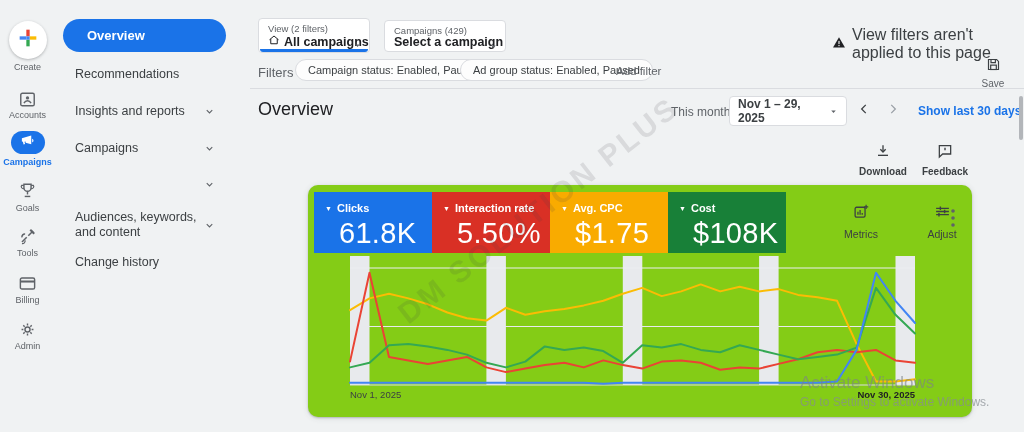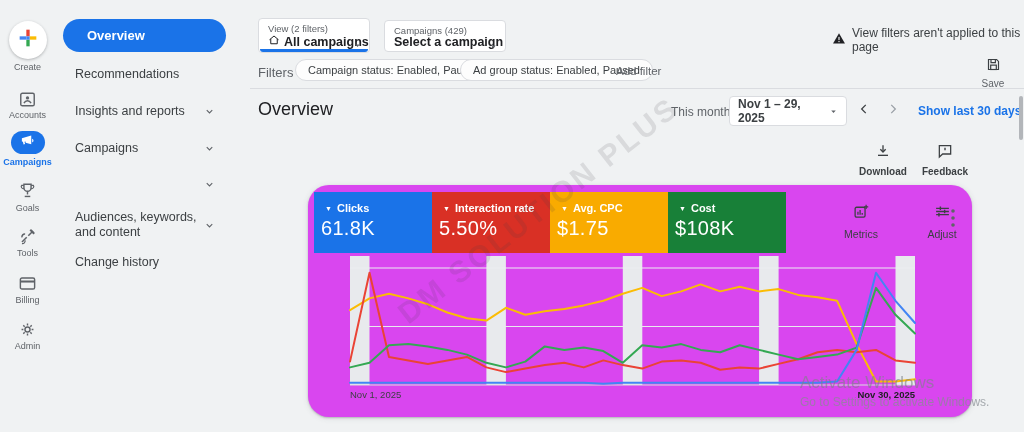--- a/index.html
+++ b/index.html
@@ -23,21 +23,21 @@
   .nav-item .lbl { width:124px; line-height:15px; }
   .nav-item .chev { margin-left:auto; display:inline-flex; }
 
   
   .sel-box { position:absolute; background:#fff; border:1px solid #dadce0; border-radius:4px; cursor:pointer; }
   .sel-label { position:absolute; left:9px; top:4px; font-size:9.5px; color:#5f6368; white-space:nowrap; }
   .sel-value { position:absolute; left:9px; top:15px; font-size:12.5px; font-weight:bold; color:#202124; white-space:nowrap; display:flex; align-items:center; gap:4px; }
   .sel-caret { position:absolute; right:7px; top:17px; }
   .blue-underline { position:absolute; left:1px; right:1px; bottom:0; height:3px; background:#1a73e8; border-radius:0 0 3px 3px; }
   .warning { position:absolute; left:832px; top:26px; display:flex; align-items:center; gap:6px; }
-  .warning-text { font-size:12px; color:#3c4043; }
+  .warning-text { font-size:16px; color:#3c4043; }
   .save-btn { position:absolute; left:976px; top:57px; width:34px; text-align:center; cursor:pointer; }
   .save-btn .t { font-size:10px; color:#5f6368; margin-top:2px; }
 
   
   .filters-label { position:absolute; left:258px; top:65px; font-size:13px; color:#5f6368; }
   .chip { position:absolute; top:59px; height:22px; border:1px solid #dadce0; border-radius:12px;
     font-size:11px; color:#3c4043; display:flex; align-items:center; padding:0 12px; background:#fdfdfd; cursor:pointer; white-space:nowrap; }
   .add-filter { position:absolute; left:616px; top:65px; font-size:11.5px; color:#5f6368; cursor:pointer; }
   .divider { position:absolute; left:250px; right:0; top:88px; height:1px; background:#dadce0; }
 
@@ -48,26 +48,26 @@
     display:flex; align-items:center; padding:0 8px; font-size:12px; font-weight:bold; color:#3c4043; cursor:pointer; }
   .date-box .sel-caret2 { margin-left:auto; display:inline-flex; }
   .chev-btn { position:absolute; top:100px; width:22px; height:22px; display:flex; align-items:center; justify-content:center; cursor:pointer; }
   .show-link { position:absolute; left:918px; top:104px; font-size:12px; font-weight:bold; color:#1a73e8; cursor:pointer; }
 
   
   .act-btn { position:absolute; width:60px; text-align:center; cursor:pointer;font-weight:bold; }
   .act-btn .t { font-size:10px; color:#3c4043; margin-top:3px; }
 
   
-  .chart-card { position:absolute; left:308px; top:185px; width:664px; height:232px; background:#d946ef; border-radius:21px;
+  .chart-card { position:absolute; left:308px; top:185px; width:664px; height:232px; background:#84cc16; border-radius:10px;
     box-shadow:0 1px 2px rgba(60,64,67,.28), 0 1px 6px rgba(60,64,67,.12); }
   .scorecard { position:absolute; top:7px; width:118px; height:61px; color:#fff; cursor:pointer; z-index:2; }
   .scorecard .lr { display:flex; align-items:center; gap:5px; padding:10px 0 0 11px; font-size:11px; font-weight:bold; }
   .scorecard .lr .tri { font-size:7px; line-height:7px; }
-  .scorecard .val { padding-left:7px; margin-top:3px; font-size:20px; letter-spacing:.3px; }
+  .scorecard .val { padding-left:25px; margin-top:3px; font-size:29px; letter-spacing:.3px; }
   .card-btn { position:absolute; top:18px; width:52px; text-align:center; cursor:pointer; z-index:2; }
   .card-btn .t { font-size:10.5px; color:#3c4043; margin-top:4px; }
   .kebab { position:absolute; left:638px; top:22px; width:14px; height:22px; display:flex; align-items:center; justify-content:center; cursor:pointer; z-index:2; }
   .chart-area { position:absolute; left:0; top:0; width:664px; height:232px; z-index:1; }
 
   
   .dm-watermark { position:absolute; left:402px; top:300px; transform:rotate(-38deg); transform-origin:0 50%;
     font-size:30px; font-weight:bold; letter-spacing:3px; color:rgba(60,64,67,.13); white-space:nowrap; z-index:10; pointer-events:none; }
   .os-overlay { position:absolute; left:800px; top:373px; z-index:11; pointer-events:none; }
   .os-overlay .l1 { font-size:17px; color:rgba(125,130,136,.62); }

